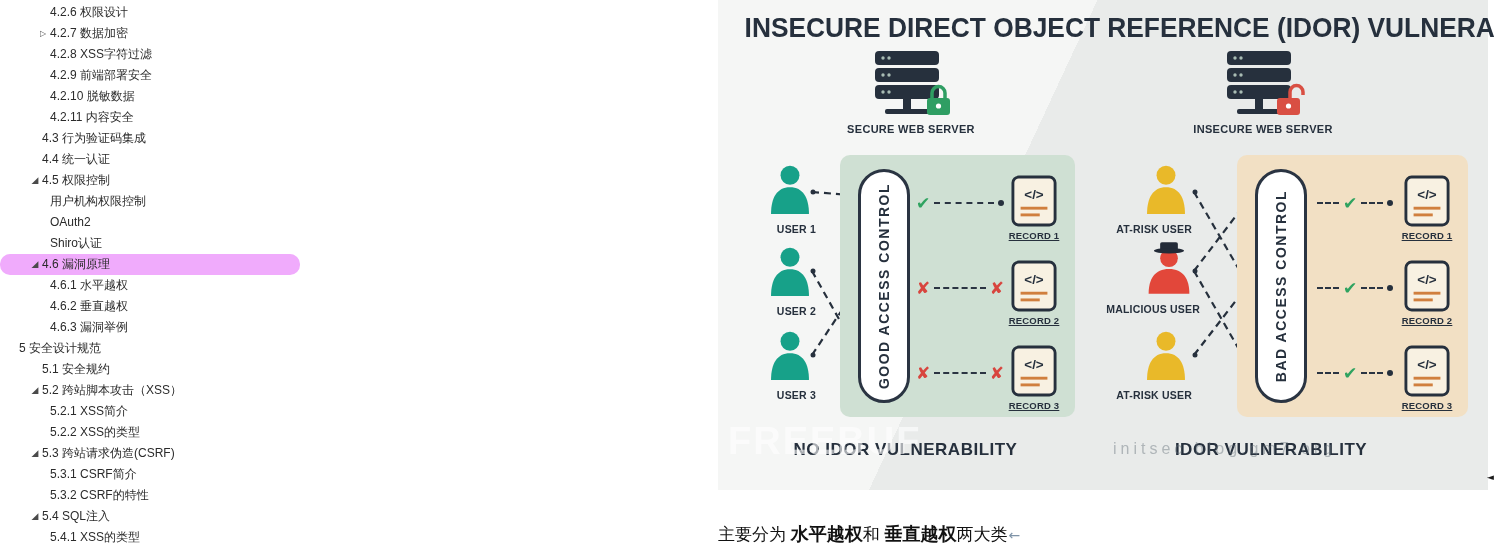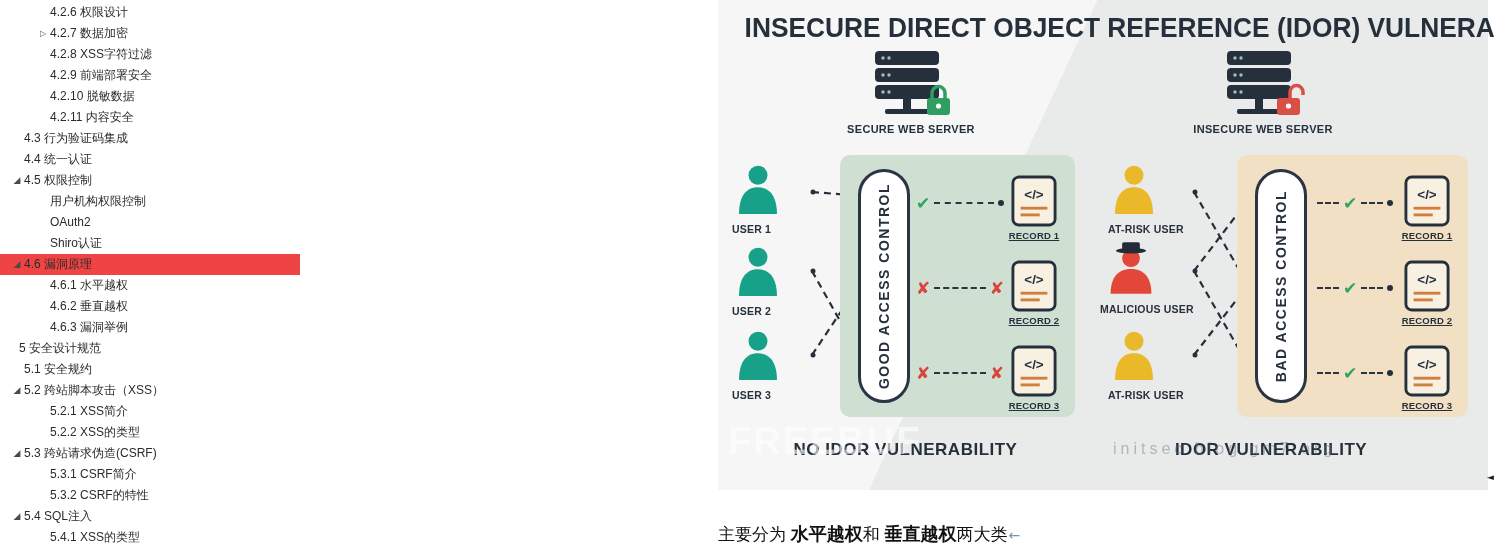--- a/index.html
+++ b/index.html
@@ -11,38 +11,38 @@
 
   
   .sidebar{position:absolute;left:0;top:2px;width:300px;}
   .row{height:21px;line-height:21px;display:flex;align-items:center;
        font-size:12px;color:#2b2b2b;white-space:nowrap;cursor:default;}
   .row .arrow{width:14px;flex:none;text-align:center;font-family:"DejaVu Sans",sans-serif;
               font-size:8px;color:#4a4a4a;}
   .arrow.expanded::before{content:"◢";font-size:9px;}
   .arrow.collapsed::before{content:"▷";font-size:8px;color:#555;}
   .lvl0{padding-left:5px;}
-  .lvl1{padding-left:10px;}
+  .lvl1{padding-left:28px;}
   .lvl2{padding-left:36px;}
-  .row.selected{background:#ef4444;}
+  .row.selected{background:#f0abfc;border-radius:10px;}
 
   
   .figure{position:absolute;left:718px;top:0;width:770px;height:490px;
           background:linear-gradient(115deg,#f5f6f5 0%,#f5f6f5 38%,#e9ebea 38%,#e9ebea 100%);}
   .fig-title{position:absolute;top:12px;left:0;right:0;text-align:center;
              font-weight:bold;font-size:28px;color:#26303d;}
   .fig-title .cond{display:inline-block;transform:scaleX(.94);transform-origin:center;white-space:nowrap;}
 
   .server{position:absolute;width:150px;text-align:center;}
   .sv-left{left:118px;top:50px;}
   .sv-right{left:470px;top:50px;}
   .server svg{display:block;margin:0 auto;}
   .srv-label{font-size:11px;font-weight:bold;color:#26303d;margin-top:3px;letter-spacing:.3px;}
 
-  .user{position:absolute;width:84px;text-align:left;}
+  .user{position:absolute;width:84px;text-align:right;}
   .u-l1{left:14px;top:164px;} .u-l2{left:14px;top:246px;} .u-l3{left:14px;top:330px;}
   .u-r1{left:390px;top:164px;} .u-r2{left:382px;top:242px;width:100px;} .u-r3{left:390px;top:330px;}
   .ulabel{font-size:10.5px;font-weight:bold;color:#26303d;margin-top:5px;letter-spacing:.2px;}
   .person .fillpart{fill:#17a189;}
   .person.yellow .fillpart{fill:#e9b929;}
   .person.red .fillpart{fill:#e2473a;}
 
   .conn{position:absolute;top:160px;}
   .conn-left{left:92px;}
   .conn-right{left:474px;}

